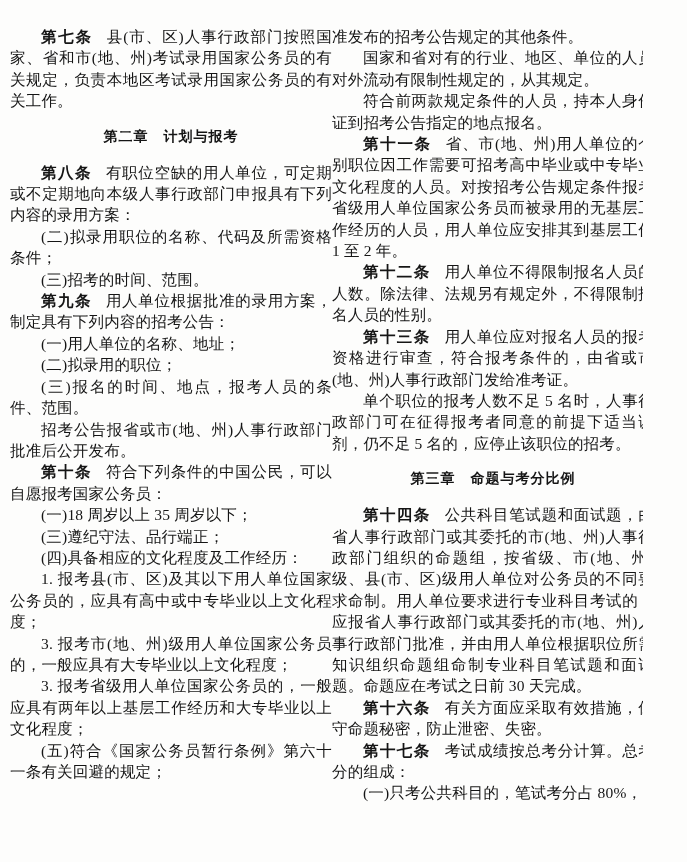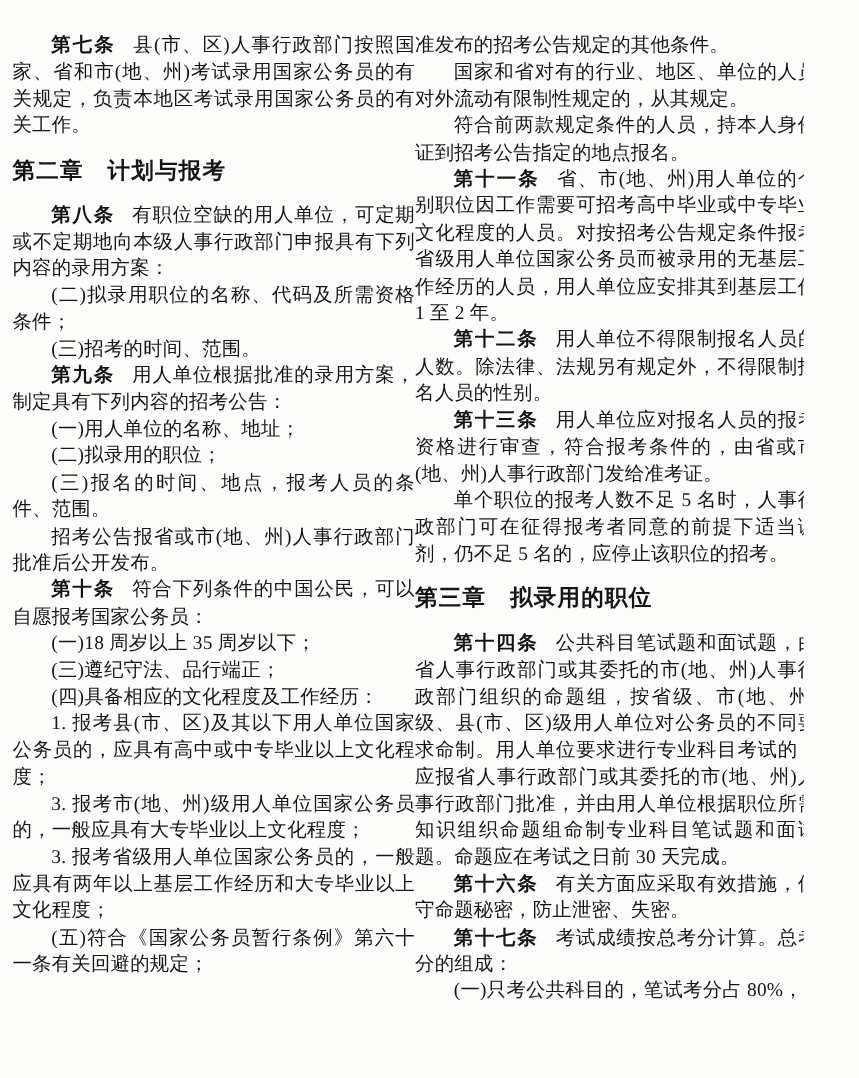--- a/index.html
+++ b/index.html
@@ -34,23 +34,23 @@
     letter-spacing: 0.2px;
   }
   .para.cont { text-indent: 0; }
   .lead {
     font-weight: 700;
     margin-right: 0.9em;
     letter-spacing: 1px;
   }
   .heading {
     font-family: "DejaVu Sans", "Liberation Sans", sans-serif;
-    font-size: 18px;
+    font-size: 14px;
     font-weight: 700;
-    text-align: left;
+    text-align: center;
     letter-spacing: 1px;
     margin: 11px 0 12px 0;
     line-height: 27px;
   }
 </style>
 </head>
 <body>
 
 <div class="page">
   <div class="col">
@@ -74,19 +74,19 @@
       <div class="para">(五)符合《国家公务员暂行条例》第六十一条有关回避的规定；</div>
     </div>
   <div class="col">
       <div class="para cont">准发布的招考公告规定的其他条件。</div>
       <div class="para">国家和省对有的行业、地区、单位的人员对外流动有限制性规定的，从其规定。</div>
       <div class="para">符合前两款规定条件的人员，持本人身份证到招考公告指定的地点报名。</div>
       <div class="para"><b class="lead">第十一条</b>省、市(地、州)用人单位的个别职位因工作需要可招考高中毕业或中专毕业文化程度的人员。对按招考公告规定条件报考省级用人单位国家公务员而被录用的无基层工作经历的人员，用人单位应安排其到基层工作 1 至 2 年。</div>
       <div class="para"><b class="lead">第十二条</b>用人单位不得限制报名人员的人数。除法律、法规另有规定外，不得限制报名人员的性别。</div>
       <div class="para"><b class="lead">第十三条</b>用人单位应对报名人员的报考资格进行审查，符合报考条件的，由省或市(地、州)人事行政部门发给准考证。</div>
       <div class="para">单个职位的报考人数不足 5 名时，人事行政部门可在征得报考者同意的前提下适当调剂，仍不足 5 名的，应停止该职位的招考。</div>
-      <div class="heading">第三章　拟录用的职位</div>
+      <div class="heading">第三章　命题与考分比例</div>
       <div class="para"><b class="lead">第十四条</b>公共科目笔试题和面试题，由省人事行政部门或其委托的市(地、州)人事行政部门组织的命题组，按省级、市(地、州)级、县(市、区)级用人单位对公务员的不同要求命制。用人单位要求进行专业科目考试的，应报省人事行政部门或其委托的市(地、州)人事行政部门批准，并由用人单位根据职位所需知识组织命题组命制专业科目笔试题和面试题。命题应在考试之日前 30 天完成。</div>
       <div class="para"><b class="lead">第十六条</b>有关方面应采取有效措施，保守命题秘密，防止泄密、失密。</div>
       <div class="para"><b class="lead">第十七条</b>考试成绩按总考分计算。总考分的组成：</div>
       <div class="para">(一)只考公共科目的，笔试考分占 80%，</div>
     </div>
 </div>
 
 </body></html>

